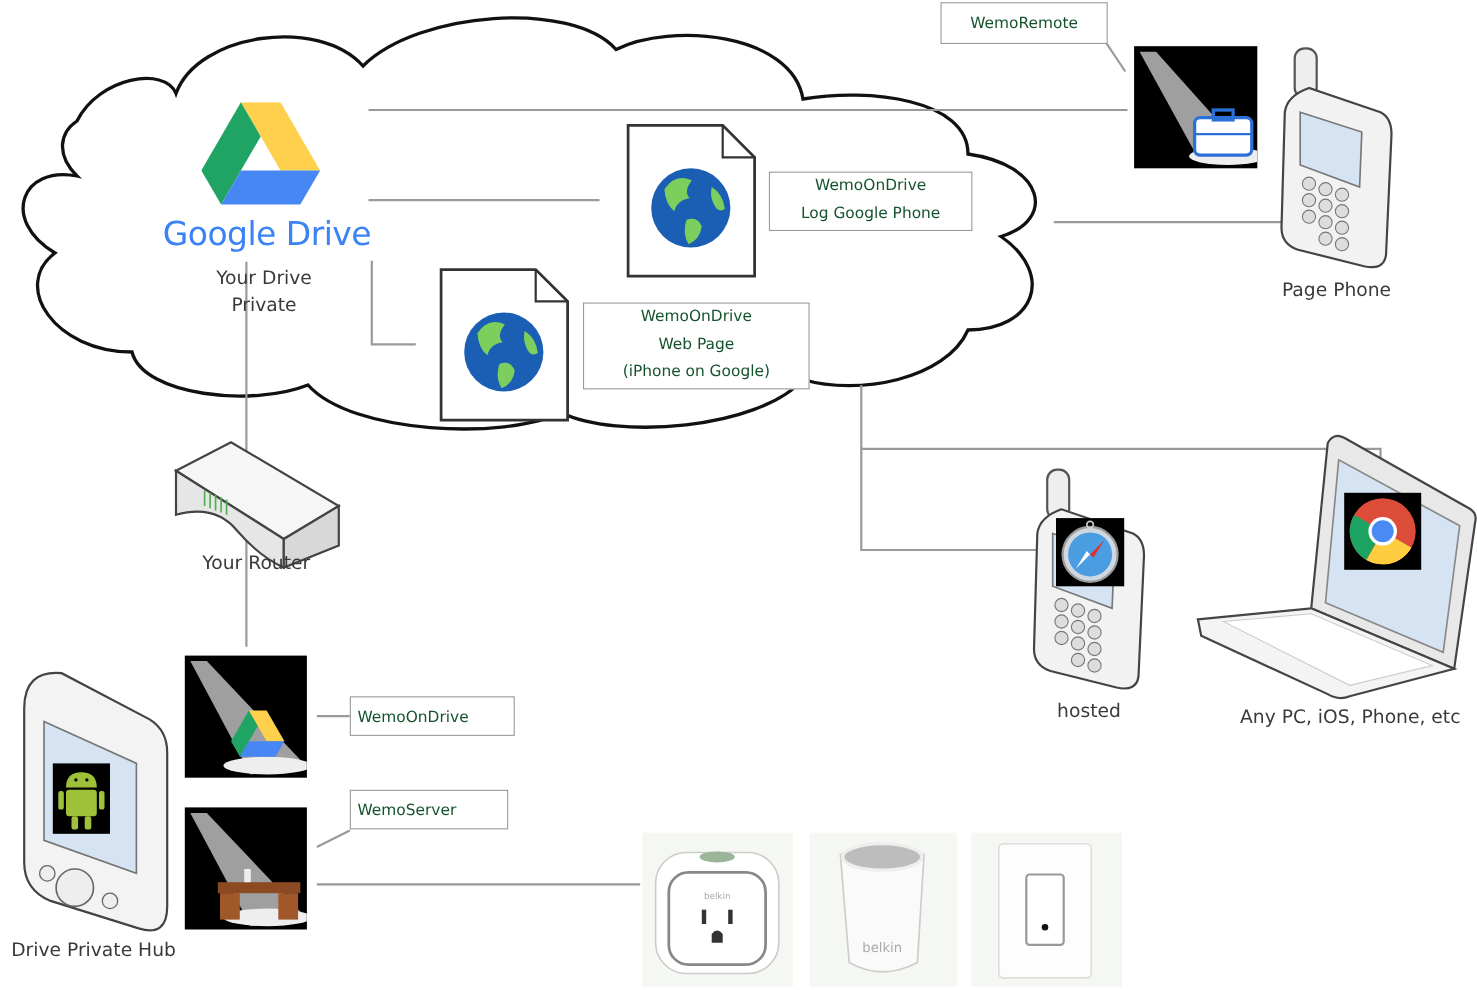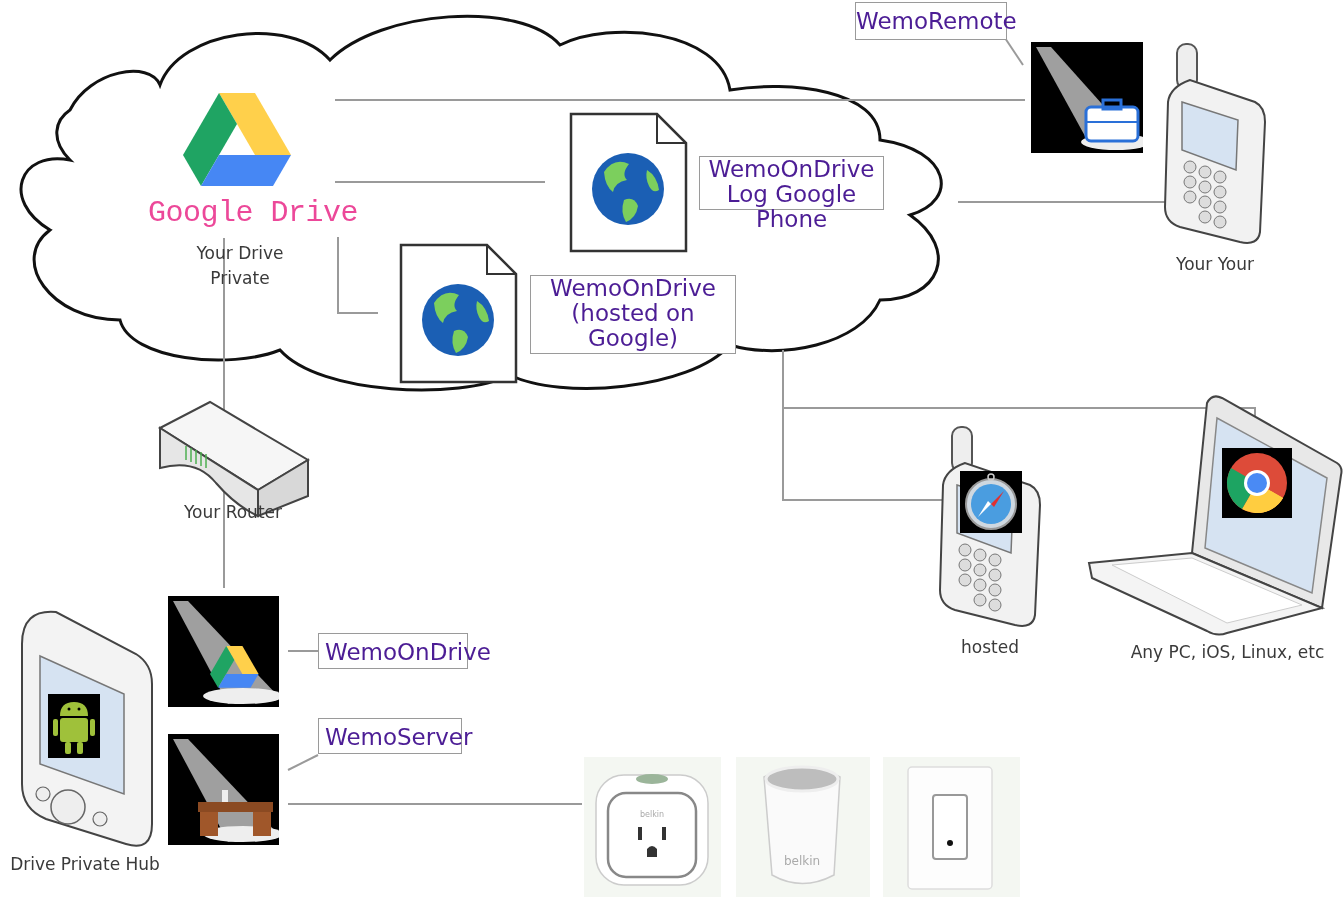--- a/index.html
+++ b/index.html
@@ -1,22 +1,22 @@
 <!DOCTYPE html>
 <html><head>
 <meta charset="utf-8">
 <style>
   html, body { margin: 0; padding: 0; background: #ffffff; }
   body { width: 1343px; height: 900px; position: relative; overflow: hidden;
          font-family: "DejaVu Sans", sans-serif; color: #333; }
   .abs { position: absolute; }
   svg.full { position: absolute; left: 0; top: 0; }
   .label { position: absolute; font-size: 17px; color: #3a3a3a; text-align: center; white-space: nowrap; line-height: 25px; }
-  .callout { position: absolute; border: 1.5px solid #9a9a9a; background: #fff; font-size: 23px; color: #4c1d95; text-align: center; line-height: 25px; }
-  .gd-title { position: absolute; font-size: 30px; color: #ec4899; white-space: nowrap; letter-spacing: -0.5px; font-family: Liberation Mono, monospace; }
+  .callout { position: absolute; border: 1.5px solid #9a9a9a; background: #fff; font-size: 14px; color: #14532d; text-align: center; line-height: 25px; }
+  .gd-title { position: absolute; font-size: 30px; color: #3b82f6; white-space: nowrap; letter-spacing: -0.5px; }
   .spot { position: absolute; background: #000; overflow: hidden; }
 </style>
 </head>
 <body>
 
 <svg class="full" width="1343" height="900">
 
   <path d="M 70 110 C 90 70, 150 60, 160 85 C 180 30, 290 15, 330 60 C 380 10, 520 0, 560 45 C 610 20, 720 30, 730 90 C 790 80, 880 90, 880 140 C 950 150, 960 200, 910 215 C 960 250, 940 300, 880 300 C 860 345, 780 360, 730 345 C 690 390, 560 400, 510 375 C 460 400, 320 395, 280 350 C 230 370, 130 360, 120 320 C 50 320, 10 260, 50 230 C 0 200, 20 150, 70 160 C 50 140, 55 120, 70 110 Z" fill="#fff" stroke="#111" stroke-width="3"></path>
   <g stroke="#9a9a9a" stroke-width="2" fill="none">
     <line x1="335" y1="100" x2="1025" y2="100"></line>
@@ -58,21 +58,22 @@
 <svg class="abs" style="left:399px;top:243px" width="120" height="142">
   <path d="M2 2 H88 L117 31 V139 H2 Z" fill="#fff" stroke="#333" stroke-width="2.5"></path>
   <path d="M88 2 V31 H117" fill="none" stroke="#333" stroke-width="2"></path>
   <circle cx="59" cy="77" r="36" fill="#1b5fb4"></circle>
   <path d="M35 60 q10 -15 25 -8 q-8 10 -2 16 q-12 2 -14 12 q-8 -6 -9 -20 Z" fill="#7ccf5d"></path>
   <path d="M55 88 q10 -4 14 6 q-2 12 -12 16 q-6 -10 -2 -22 Z" fill="#7ccf5d"></path>
   <path d="M78 58 q10 6 12 20 q-6 4 -10 -4 q-4 -8 -2 -16 Z" fill="#7ccf5d"></path>
 </svg>
 <div class="callout" style="left:530px;top:275px;width:204px;height:77px">
   <div>WemoOnDrive</div>
-  <div>(hosted on Google)</div>
+  <div>Web Page</div>
+  <div>(iPhone on Google)</div>
 </div>
 
 <div class="callout" style="left:855px;top:2px;width:150px;height:36px;line-height:36px">WemoRemote</div>
 <div class="spot" style="left:1031px;top:42px;width:112px;height:111px">
   <svg width="112" height="111">
     <polygon points="5,5 20,5 105,100 60,105" fill="#bbb" opacity="0.85"></polygon>
     <ellipse cx="85" cy="100" rx="35" ry="8" fill="#eee"></ellipse>
     <rect x="55" y="65" width="52" height="34" rx="5" fill="#fff" stroke="#2a70d8" stroke-width="3"></rect>
     <rect x="72" y="58" width="18" height="9" fill="none" stroke="#2a70d8" stroke-width="3"></rect>
     <line x1="55" y1="80" x2="107" y2="80" stroke="#2a70d8" stroke-width="2"></line>
@@ -90,21 +91,21 @@
     <circle cx="30" cy="140" r="6"></circle>
       <circle cx="45" cy="145" r="6"></circle>
       <circle cx="60" cy="150" r="6"></circle>
     <circle cx="30" cy="155" r="6"></circle>
       <circle cx="45" cy="160" r="6"></circle>
       <circle cx="60" cy="165" r="6"></circle>
     <circle cx="45" cy="175" r="6"></circle>
       <circle cx="60" cy="180" r="6"></circle>
   </g>
 </svg>
-<div class="label" style="left:1140px;top:252px;width:150px">Your Your</div>
+<div class="label" style="left:1140px;top:252px;width:150px">Page Phone</div>
 
 <svg class="abs" style="left:156px;top:398px" width="156" height="124">
   <polygon points="4,30 54,4 152,62 102,92" fill="#f6f6f6" stroke="#444" stroke-width="2"></polygon>
   <path d="M4 30 L4 70 Q40 60 60 85 Q80 108 102 118 L102 92 Z" fill="#e6e6e6" stroke="#444" stroke-width="2"></path>
   <polygon points="102,92 152,62 152,98 102,118" fill="#d8d8d8" stroke="#444" stroke-width="2"></polygon>
   <g stroke="#4caf50" stroke-width="1.5">
     <line x1="30" y1="48" x2="30" y2="62"></line>
       <line x1="35" y1="50" x2="35" y2="64"></line>
       <line x1="40" y1="52" x2="40" y2="66"></line>
       <line x1="45" y1="54" x2="45" y2="68"></line>
@@ -199,21 +200,21 @@
 <div class="abs" style="left:1222px;top:448px;width:70px;height:70px;background:#000">
   <svg width="70" height="70">
     <circle cx="35" cy="35" r="30" fill="#dd4b39"></circle>
     <path d="M35 35 L61 50 A30 30 0 0 1 20 61 Z" fill="#ffcd40"></path>
     <path d="M35 35 L20 61 A30 30 0 0 1 9 20 Z" fill="#1da462"></path>
     <path d="M35 35 L61 50 A30 30 0 0 1 35 65 Z" fill="#ffcd40"></path>
     <circle cx="35" cy="35" r="13" fill="#fff"></circle>
     <circle cx="35" cy="35" r="10" fill="#4a8af4"></circle>
   </svg>
 </div>
-<div class="label" style="left:1115px;top:640px;width:225px">Any PC, iOS, Linux, etc</div>
+<div class="label" style="left:1115px;top:640px;width:225px">Any PC, iOS, Phone, etc</div>
 
 <div class="abs" style="left:584px;top:757px;width:137px;height:140px;background:#f4f7f2">
   <svg width="137" height="140">
     <rect x="12" y="18" width="112" height="110" rx="28" fill="#fff" stroke="#ccc" stroke-width="1.5"></rect>
     <ellipse cx="68" cy="22" rx="16" ry="5" fill="#9bb59a"></ellipse>
     <rect x="24" y="36" width="88" height="84" rx="18" fill="#fff" stroke="#888" stroke-width="2.5"></rect>
     <text x="68" y="60" font-size="8" fill="#aaa" text-anchor="middle" font-family="DejaVu Sans, sans-serif">belkin</text>
     <rect x="54" y="70" width="4" height="13" fill="#333"></rect>
     <rect x="78" y="70" width="4" height="13" fill="#333"></rect>
     <path d="M63 100 V92 Q68 86 73 92 V100 Z" fill="#333"></path>

